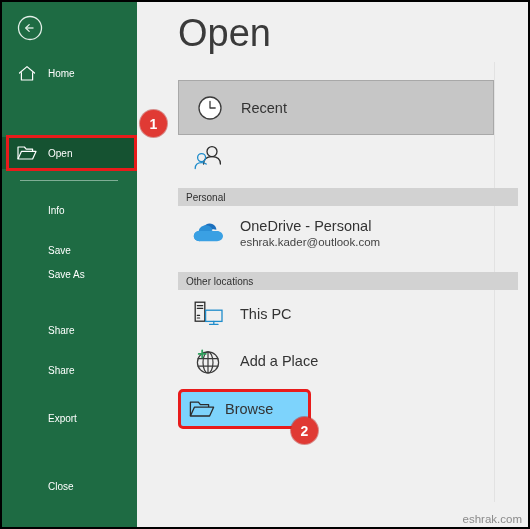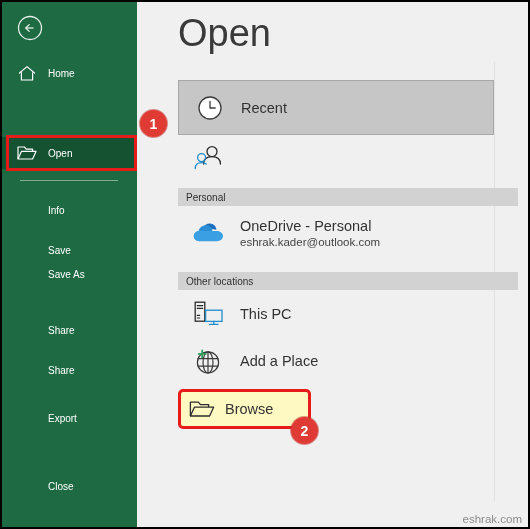--- a/index.html
+++ b/index.html
@@ -183,21 +183,21 @@
     height: 42px;
   }
   .row-addplace {
     top: 338px;
     height: 42px;
   }
   .row-browse {
     top: 387px;
     height: 40px;
     width: 133px;
-    background: #fef9c3;
+    background: #7dd3fc;
     border: 3px solid #e81b1b;
     border-radius: 5px;
   }
   .row-browse .rw-icon {
     margin-left: 4px;
     margin-right: 6px;
   }
 
   
   .sec-header {

